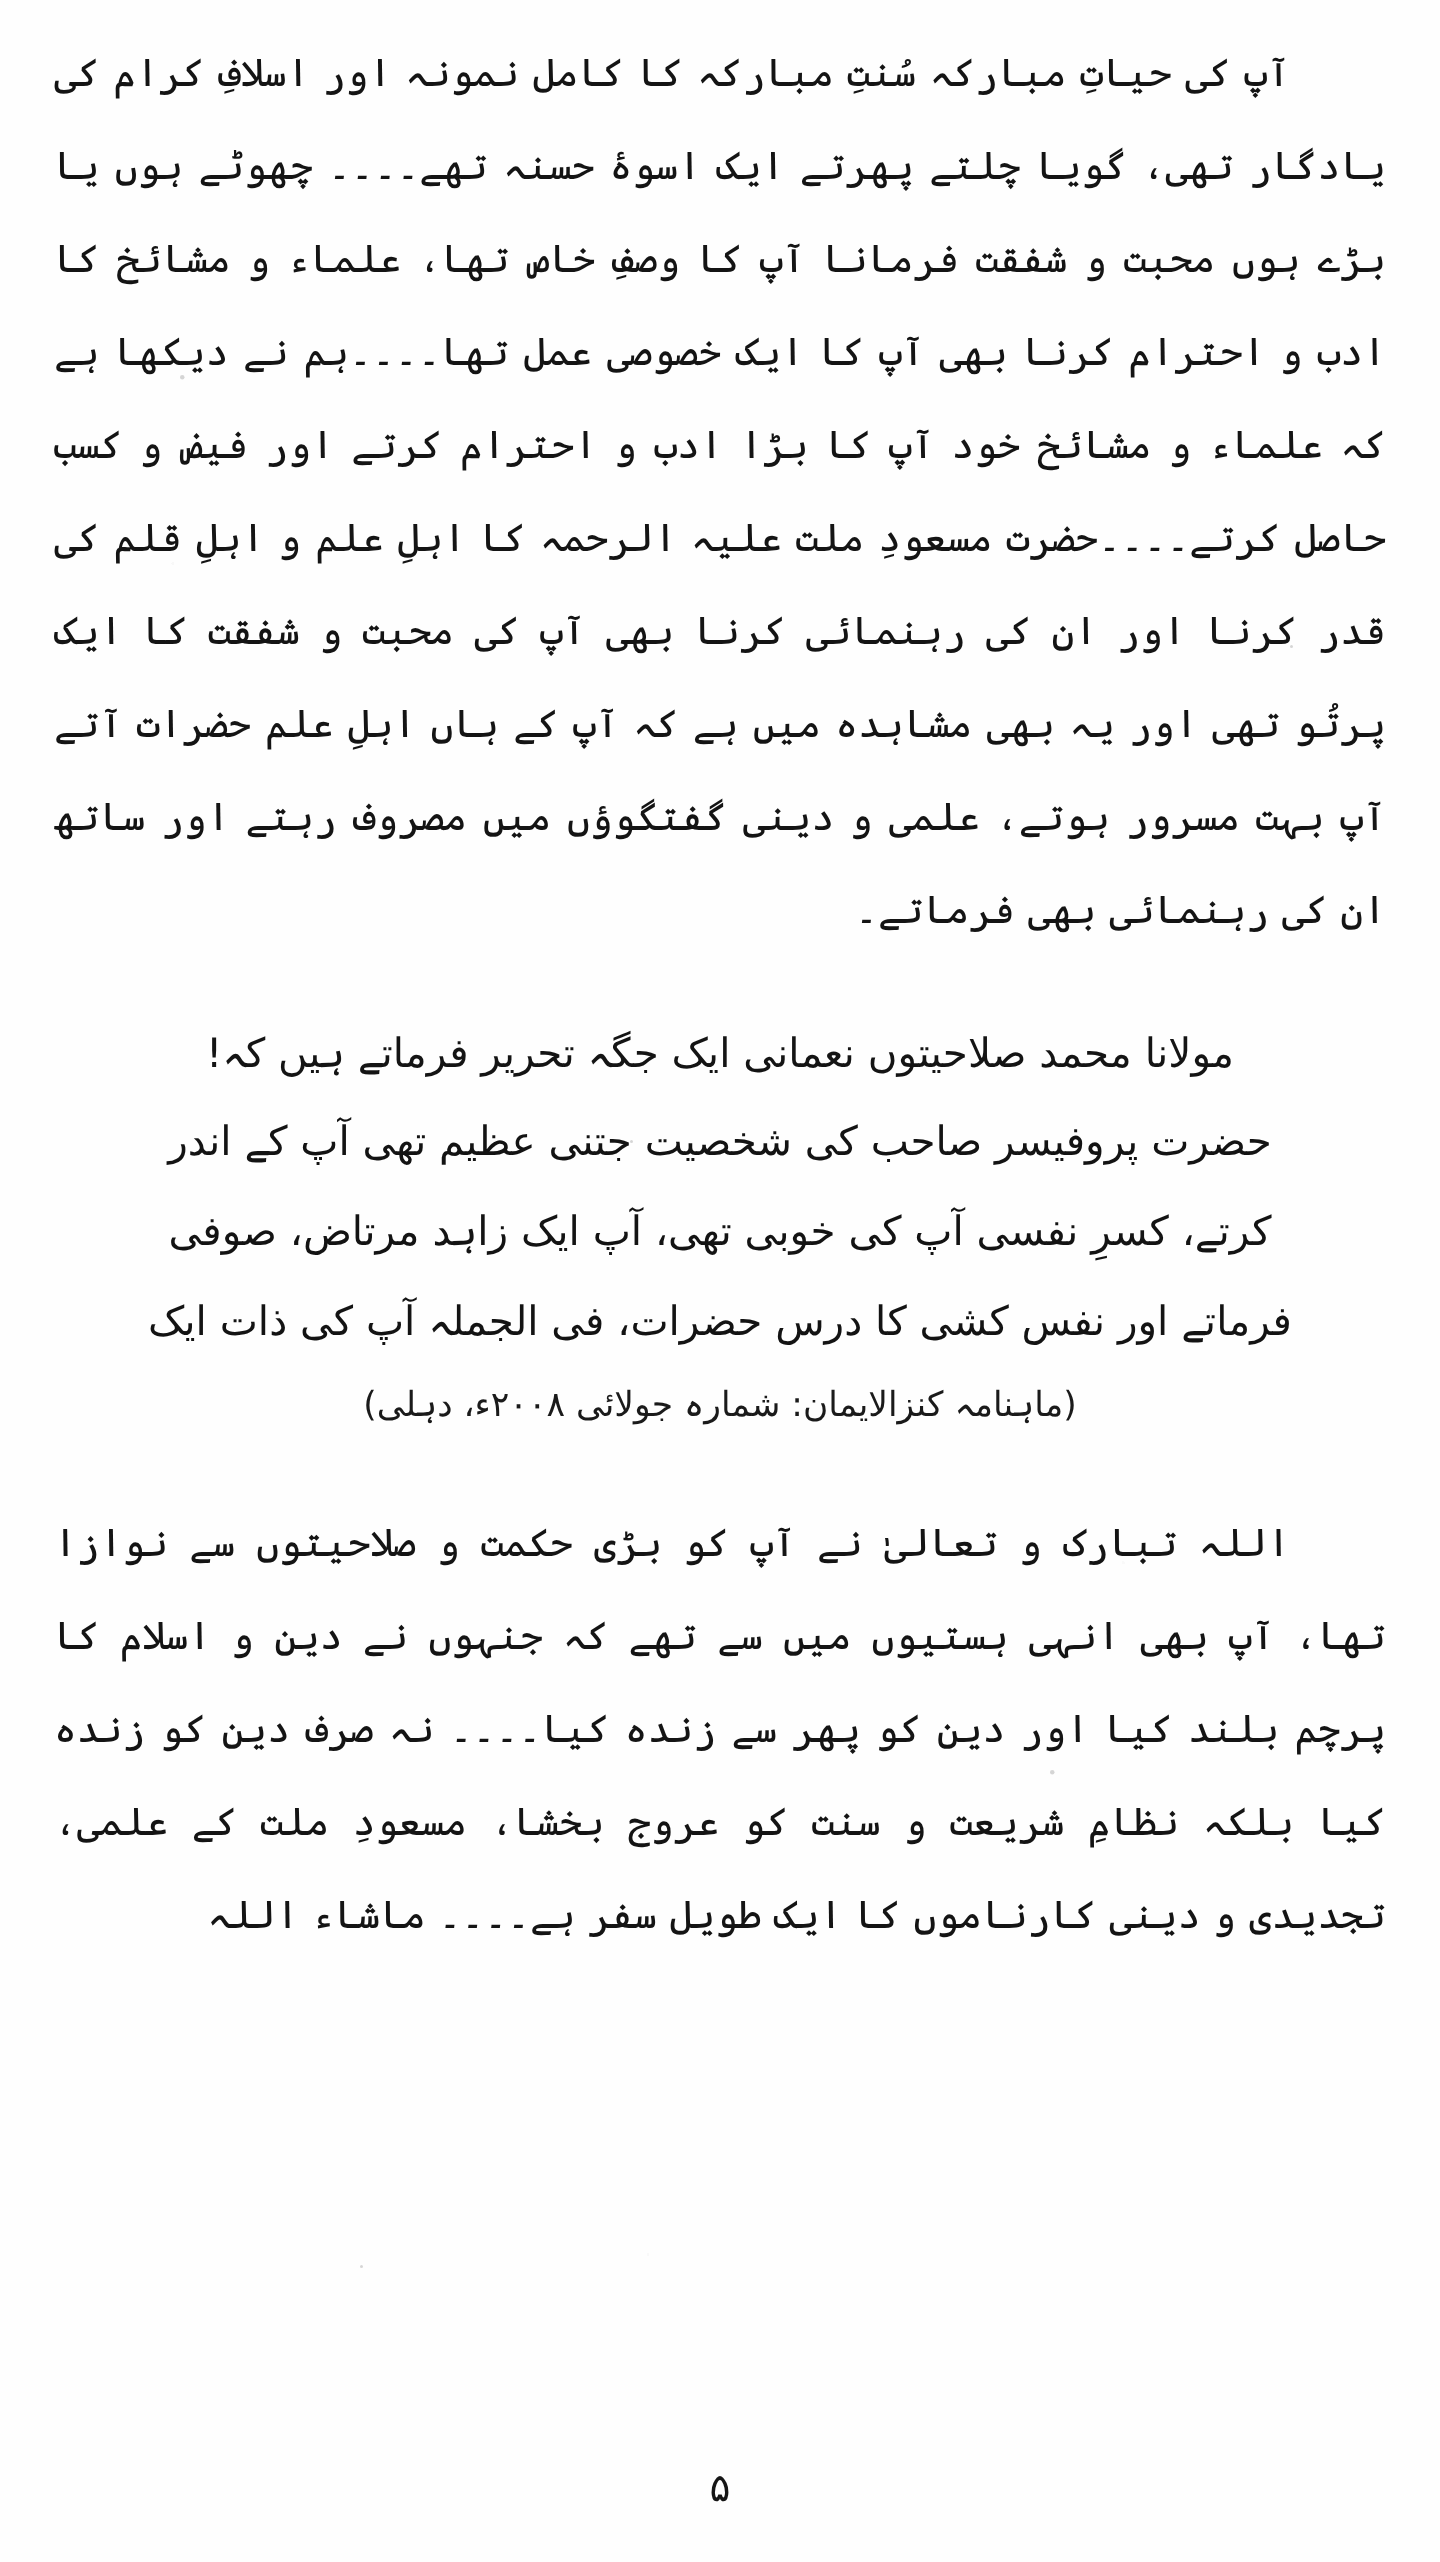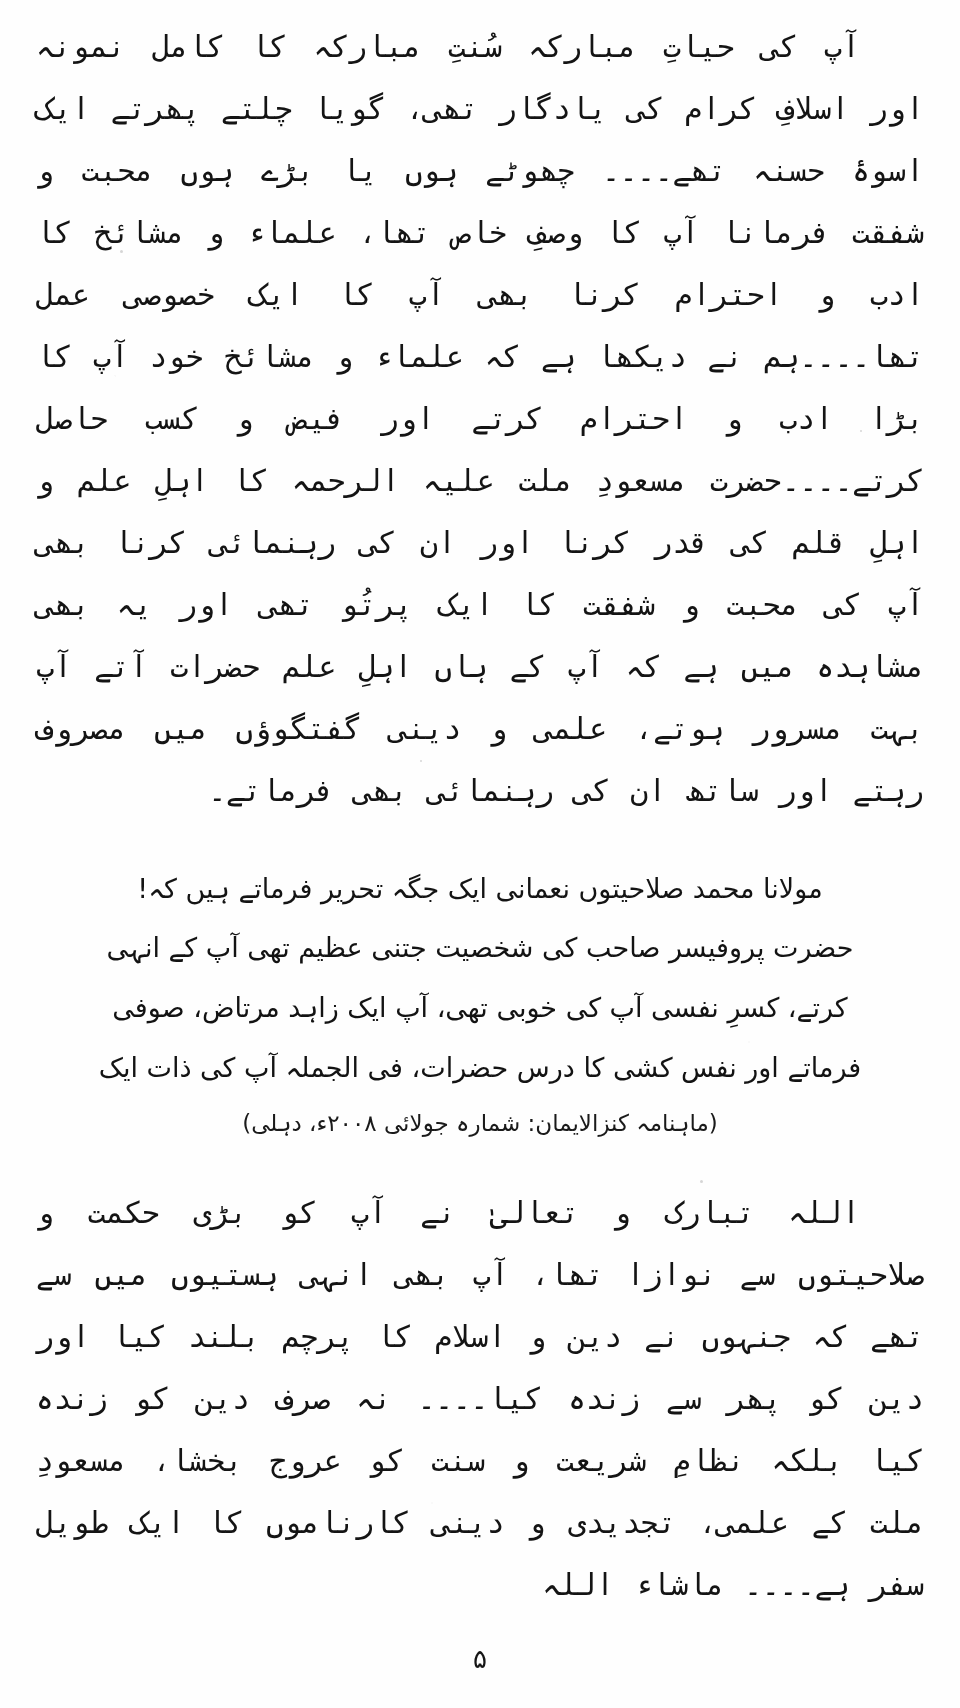--- a/index.html
+++ b/index.html
@@ -33,22 +33,22 @@
 
   .content {
     position: relative;
     width: 100%;
   }
 
   .para {
     direction: rtl;
     text-align: justify;
     text-align-last: right;
-    font-family: Liberation Mono, monospace;
-    font-size: 30px;
+    font-family: Liberation Serif, serif;
+    font-size: 26px;
     line-height: 62px;
     letter-spacing: 0px;
     word-spacing: 2px;
     color: #141414;
     margin: 0 0 6px 0;
     
     transform: none;
   }
 
   .para.indent-first {
@@ -115,21 +115,21 @@
 <div class="page">
   <div class="content">
 
     <p class="para indent-first">آپ کی حیاتِ مبارکہ سُنتِ مبارکہ کا کامل نمونہ اور اسلافِ کرام کی یادگار تھی، گویا چلتے پھرتے ایک اسوۂ حسنہ تھے۔۔۔۔ چھوٹے ہوں یا بڑے ہوں محبت و شفقت فرمانا آپ کا وصفِ خاص تھا، علماء و مشائخ کا ادب و احترام کرنا بھی آپ کا ایک خصوصی عمل تھا۔۔۔۔ہم نے دیکھا ہے کہ علماء و مشائخ خود آپ کا بڑا ادب و احترام کرتے اور فیض و کسب حاصل کرتے۔۔۔۔حضرت مسعودِ ملت علیہ الرحمہ کا اہلِ علم و اہلِ قلم کی قدر کرنا اور ان کی رہنمائی کرنا بھی آپ کی محبت و شفقت کا ایک پرتُو تھی اور یہ بھی مشاہدہ میں ہے کہ آپ کے ہاں اہلِ علم حضرات آتے آپ بہت مسرور ہوتے، علمی و دینی گفتگوؤں میں مصروف رہتے اور ساتھ ان کی رہنمائی بھی فرماتے۔</p>
 
     <div class="para-gap"></div>
 
     <p class="centered-line">مولانا محمد صلاحیتوں نعمانی ایک جگہ تحریر فرماتے ہیں کہ!</p>
 
     <div class="quote-block">
-      <span class="ln">حضرت پروفیسر صاحب کی شخصیت جتنی عظیم تھی آپ کے انہی</span>
+      <span class="ln">حضرت پروفیسر صاحب کی شخصیت جتنی عظیم تھی آپ کے اندر</span>
       <span class="ln">کرتے، کسرِ نفسی آپ کی خوبی تھی، آپ ایک زاہد مرتاض، صوفی</span>
       <span class="ln">فرماتے اور نفس کشی کا درس حضرات، فی الجملہ آپ کی ذات ایک</span>
     </div>
 
     <p class="source-line">(ماہنامہ کنزالایمان: شمارہ جولائی ۲۰۰۸ء، دہلی)</p>
 
     <div class="para-gap"></div>
 
     <p class="para indent-first">اللہ تبارک و تعالیٰ نے آپ کو بڑی حکمت و صلاحیتوں سے نوازا تھا، آپ بھی انہی ہستیوں میں سے تھے کہ جنہوں نے دین و اسلام کا پرچم بلند کیا اور دین کو پھر سے زندہ کیا۔۔۔۔ نہ صرف دین کو زندہ کیا بلکہ نظامِ شریعت و سنت کو عروج بخشا، مسعودِ ملت کے علمی، تجدیدی و دینی کارناموں کا ایک طویل سفر ہے۔۔۔۔ ماشاء اللہ</p>
 

